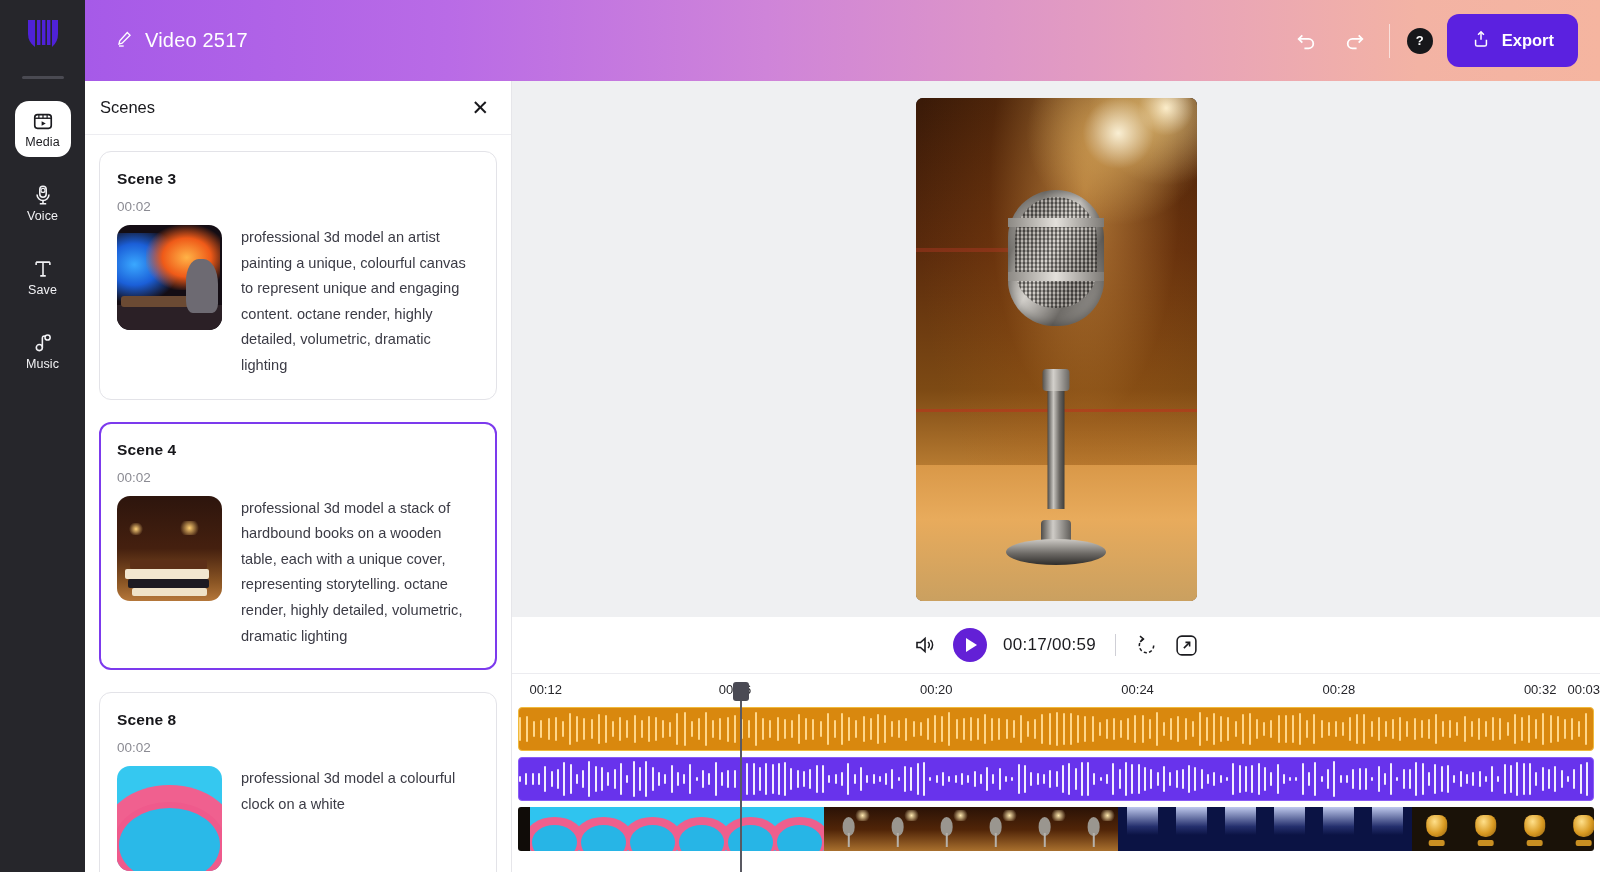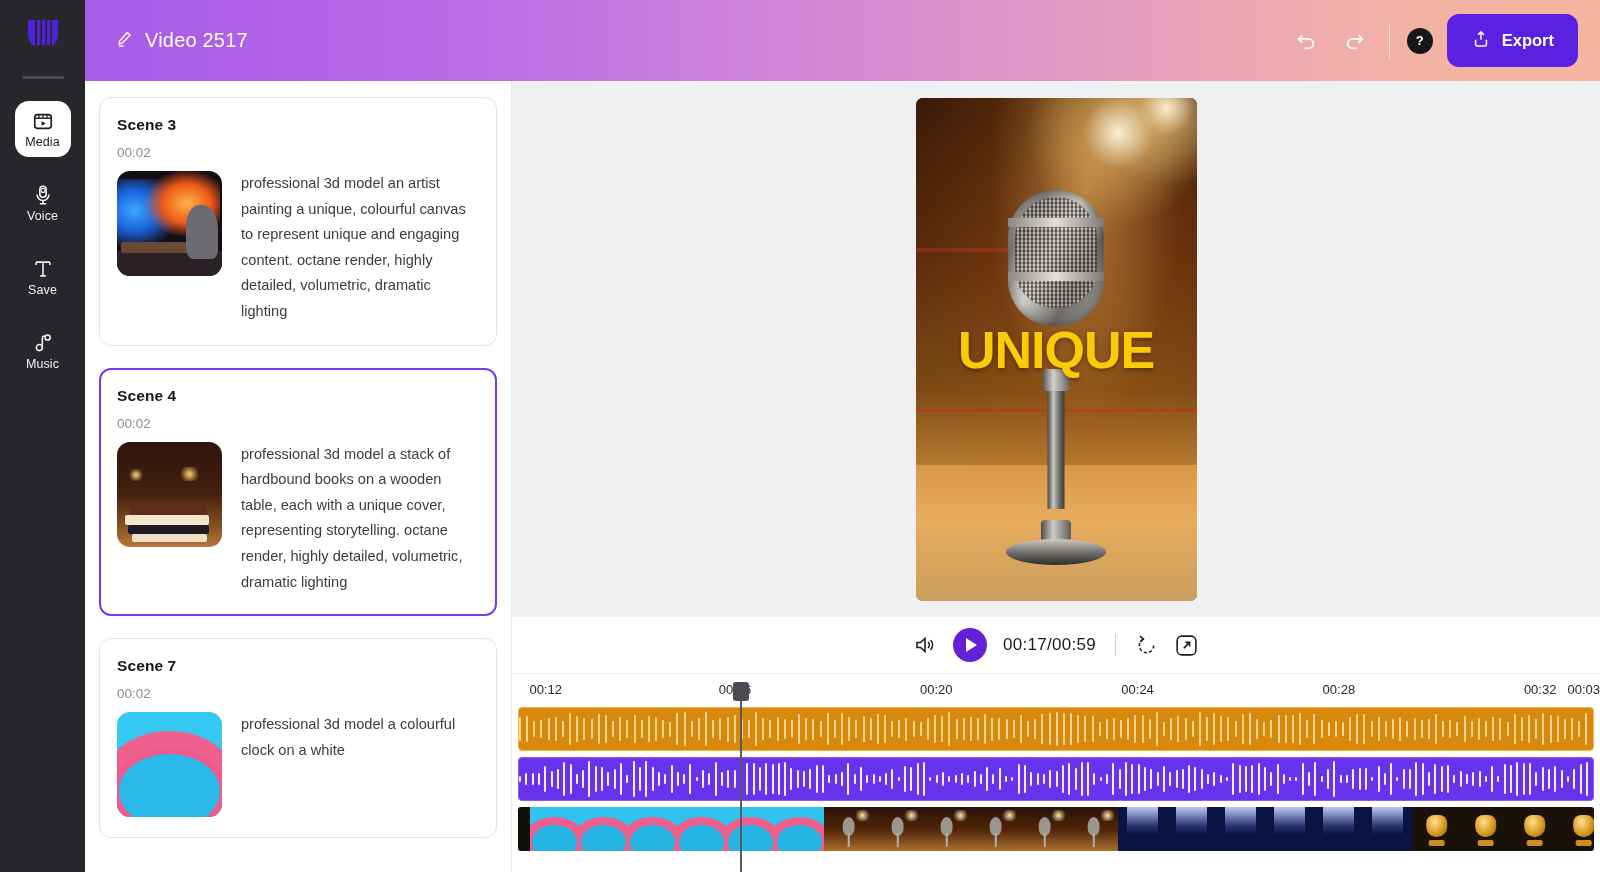--- a/index.html
+++ b/index.html
@@ -320,20 +320,24 @@
             </svg>
           </span>
           <span>Export</span>
         </button>
       </div>
     </div>
 
     <div class="below">
 
       <div class="scenes">
+        <div class="scenes-head">
+          <span class="st">Scenes</span>
+          <span class="scenes-close">✕</span>
+        </div>
         <div class="scenes-list">
 
           <div class="scene-card">
             <div class="scene-name">Scene 3</div>
             <div class="scene-time">00:02</div>
             <div class="scene-body">
               <div class="thumb th-artist">
                 <div class="glow1"></div>
                   <div class="glow2"></div>
                 <div class="flr"></div>
@@ -355,21 +359,21 @@
                 <div class="bk1"></div>
                   <div class="bk2"></div>
                   <div class="bk3"></div>
                   <div class="bk4"></div>
               </div>
               <div class="scene-text">professional 3d model a stack of hardbound books on a wooden table, each with a unique cover, representing storytelling. octane render, highly detailed, volumetric, dramatic lighting</div>
             </div>
           </div>
 
           <div class="scene-card">
-            <div class="scene-name">Scene 7</div>
+            <div class="scene-name">Scene 8</div>
             <div class="scene-time">00:02</div>
             <div class="scene-body">
               <div class="thumb th-clock">
                 <div class="ring1"></div>
                   <div class="ring2"></div>
               </div>
               <div class="scene-text">professional 3d model a colourful clock on a white</div>
             </div>
           </div>
 
@@ -386,21 +390,20 @@
             <div class="vf-table"></div>
             <div class="mic-neck"></div>
             <div class="mic-stem2"></div>
             <div class="mic-base"></div>
             <div class="mic-collar"></div>
             <div class="mic-head">
               <div class="mic-grille"></div>
               <div class="mic-band" style="top:28px"></div>
               <div class="mic-band" style="top:82px"></div>
             </div>
-            <div class="vf-caption">UNIQUE</div>
           </div>
         </div>
 
         <div class="playbar">
           <div class="pb-ico">
             <svg width="24" height="24" viewBox="0 0 24 24" fill="none" stroke="#1c1c20" stroke-width="1.6">
               <path d="M4 9.5 H7.5 L12 5.5 V18.5 L7.5 14.5 H4 Z"></path>
               <path d="M15 9 A4 4 0 0 1 15 15" stroke-width="1.5"></path>
               <path d="M17.5 7 A7 7 0 0 1 17.5 17" stroke-width="1.5"></path>
             </svg>

